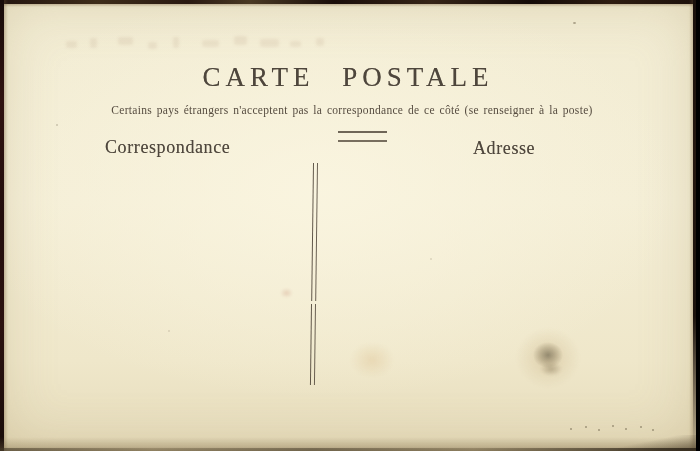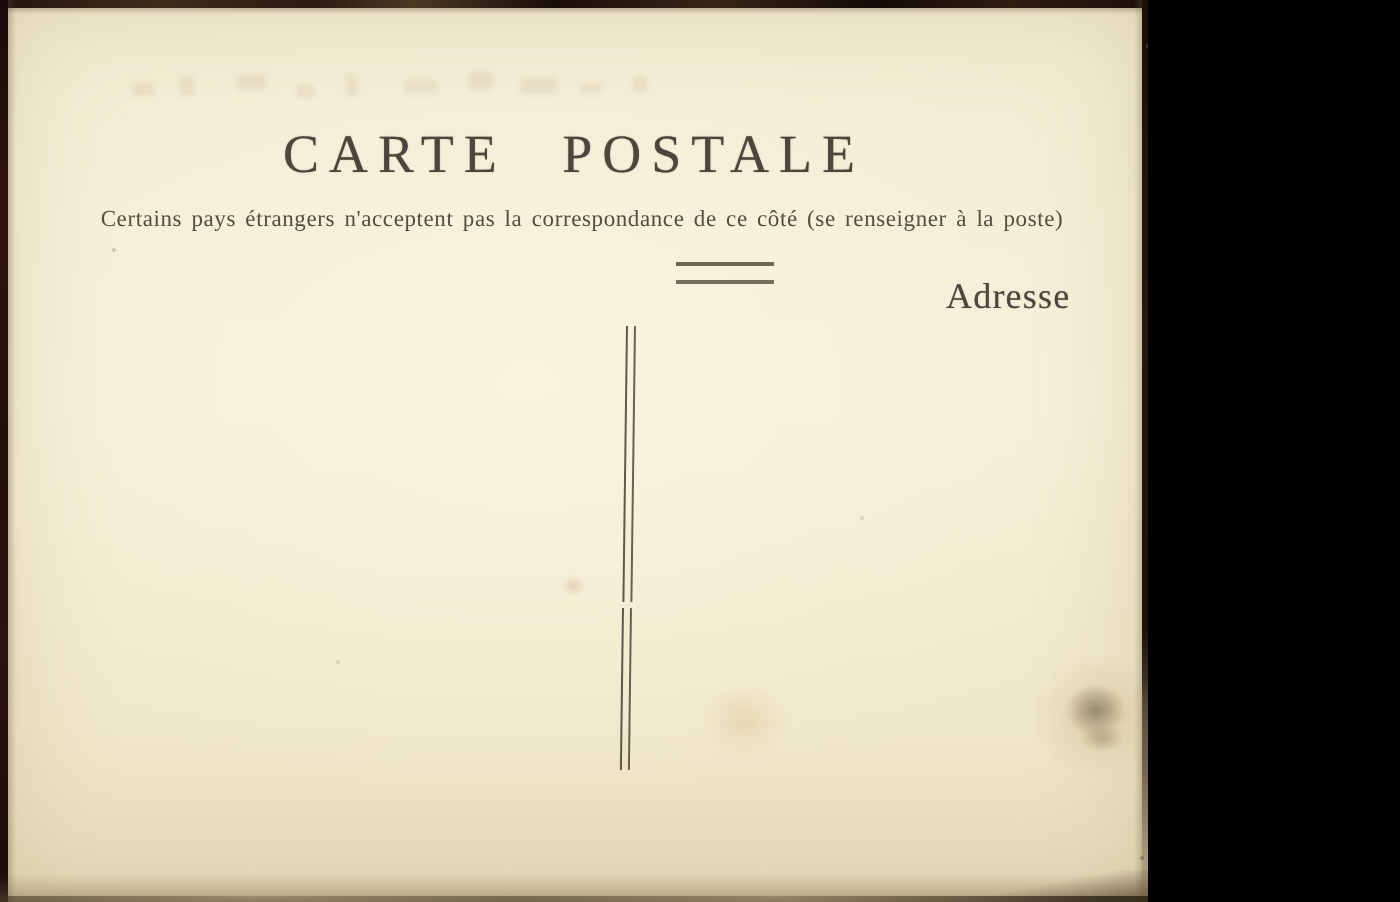--- a/index.html
+++ b/index.html
@@ -3,21 +3,21 @@
 <meta charset="utf-8">
 <style>
   html, body {
     margin: 0;
     padding: 0;
     background: #000;
     font-family: "Liberation Serif", serif;
   }
   .card {
     position: relative;
-    width: 574px;
+    width: 696px;
     height: 451px;
     overflow: hidden;
     background:
       radial-gradient(ellipse 520px 300px at 46% 42%, rgba(250,245,224,0.9) 0%, rgba(244,238,214,0.0) 70%),
       linear-gradient(180deg, #f2ecd3 0%, #f4eed6 45%, #efe7ca 80%, #e7ddbd 97%, #ded3b2 100%);
     box-shadow:
       inset 0 0 55px rgba(168,148,102,0.30),
       inset 0 0 10px rgba(168,148,102,0.18);
     color: #4c433a;
   }
@@ -212,20 +212,21 @@
     <div class="ghost-mark g8"></div>
     <div class="ghost-mark g9"></div>
     <div class="ghost-mark g10"></div>
   </div>
 
   <h1 class="title">CARTE POSTALE</h1>
   <p class="notice">Certains pays étrangers n'acceptent pas la correspondance de ce côté (se renseigner à la poste)</p>
 
   <div class="equals-mark"></div>
 
+  <p class="section-label label-correspondence">Correspondance</p>
   <p class="section-label label-address">Adresse</p>
 
   <div class="vline vline-upper"></div>
   <div class="vline vline-lower"></div>
 
   <div class="stain stain-main-halo"></div>
   <div class="stain stain-main-core"></div>
   <div class="stain stain-main-tail"></div>
   <div class="stain stain-tan"></div>
   <div class="stain stain-pink"></div>

